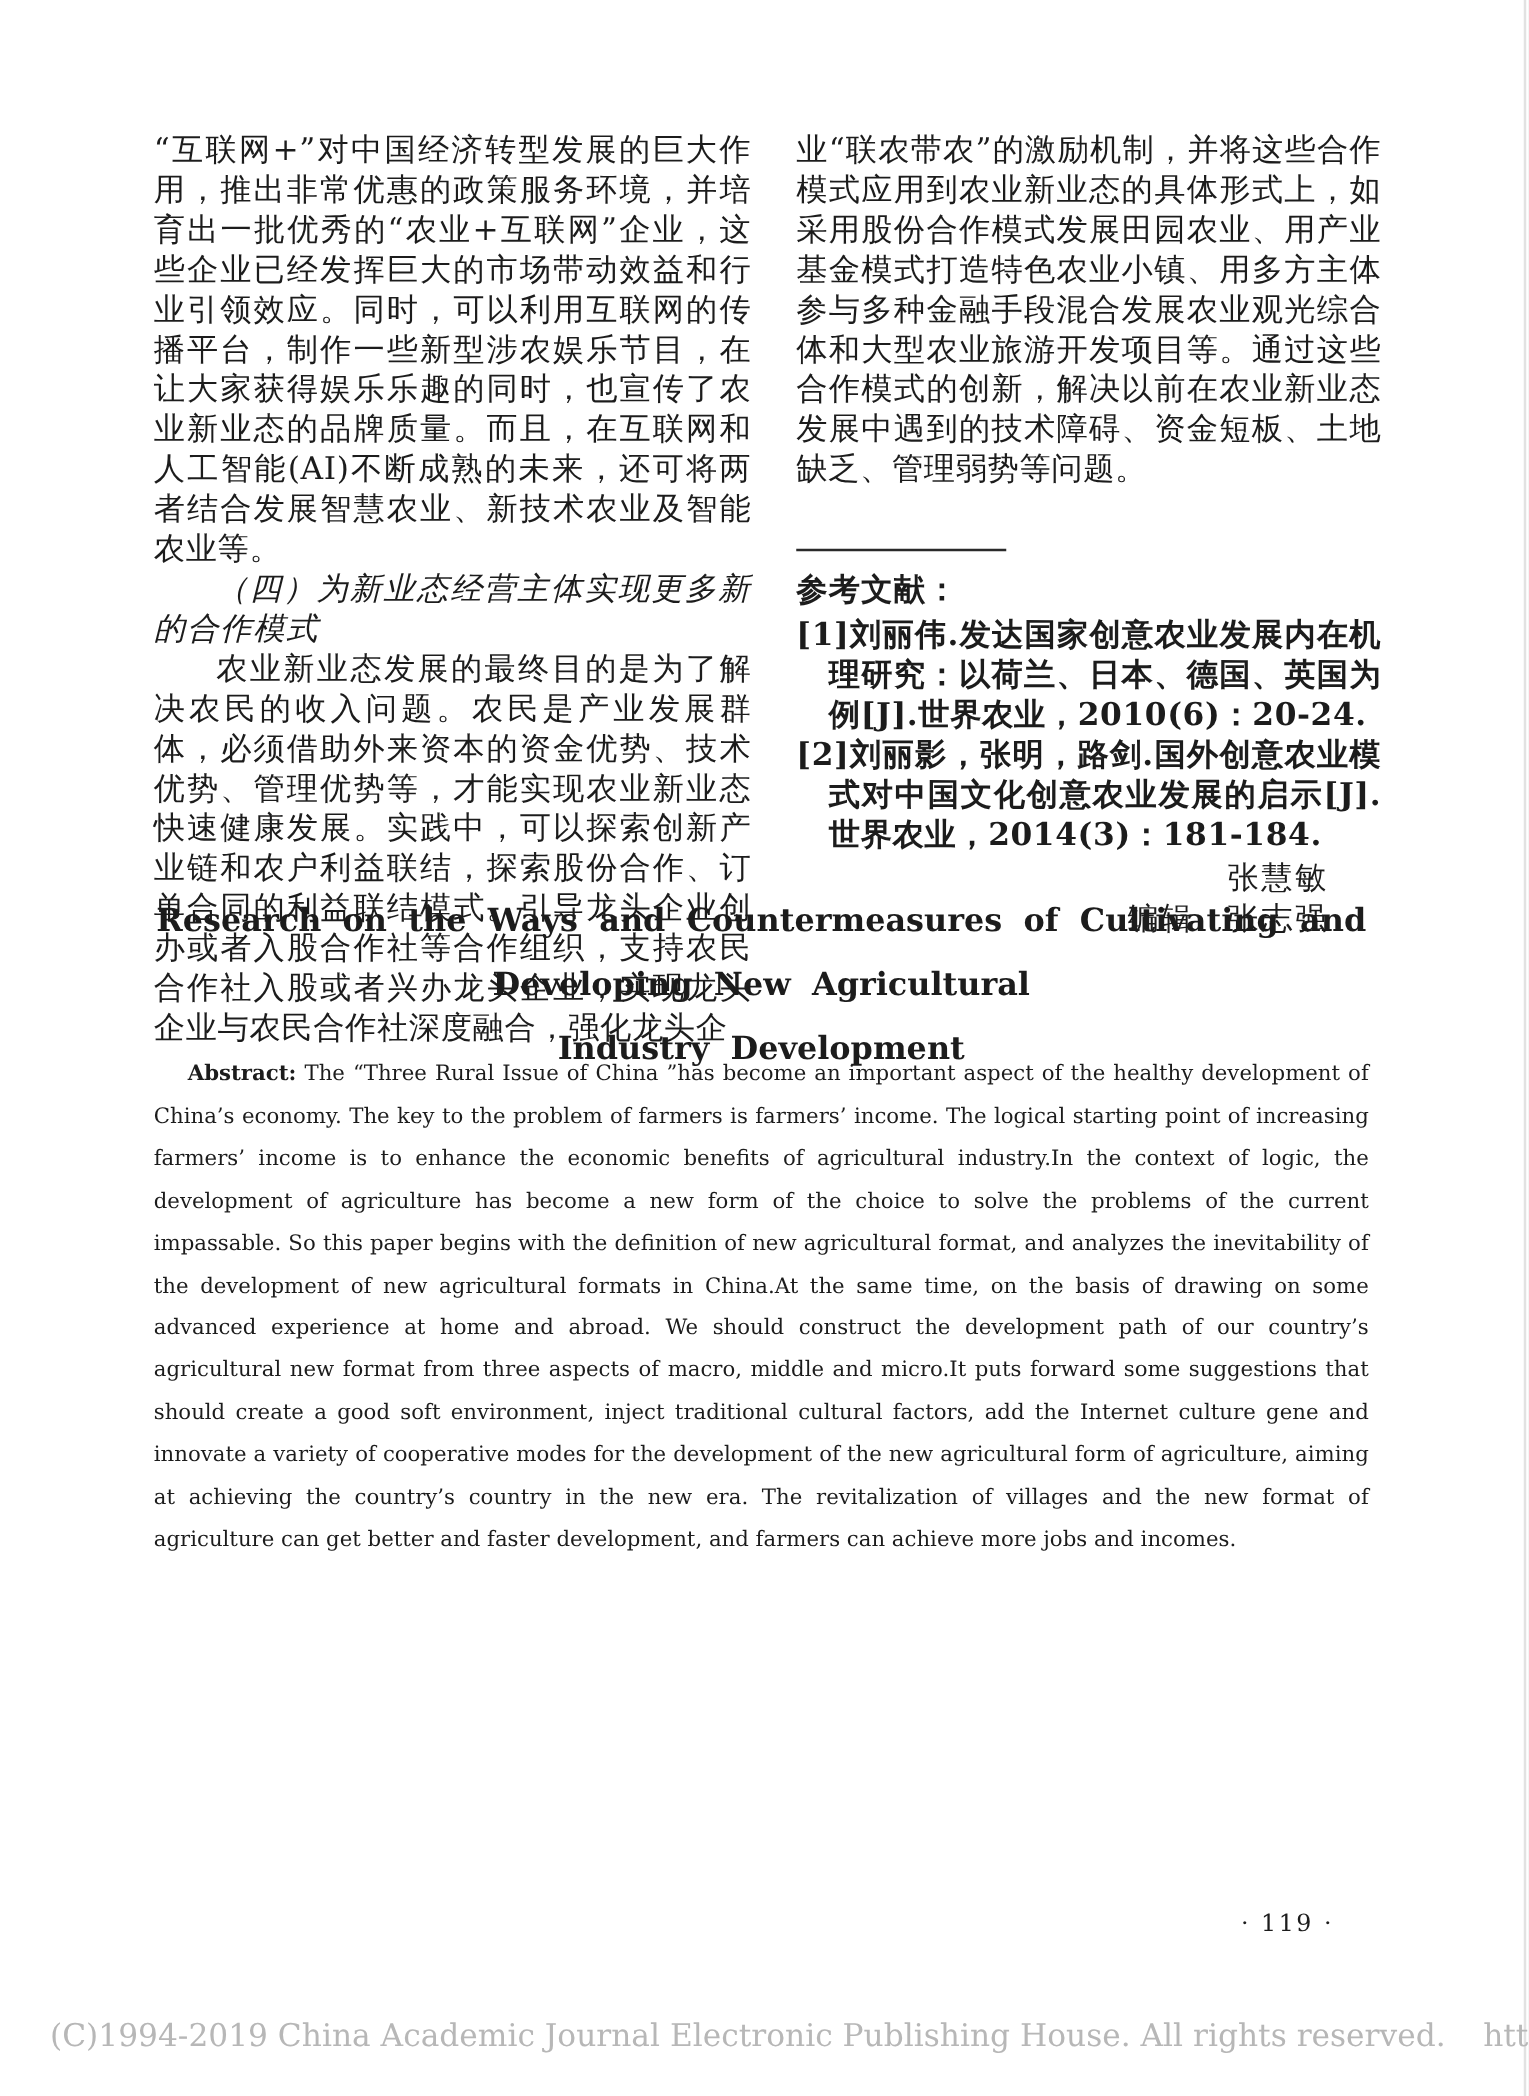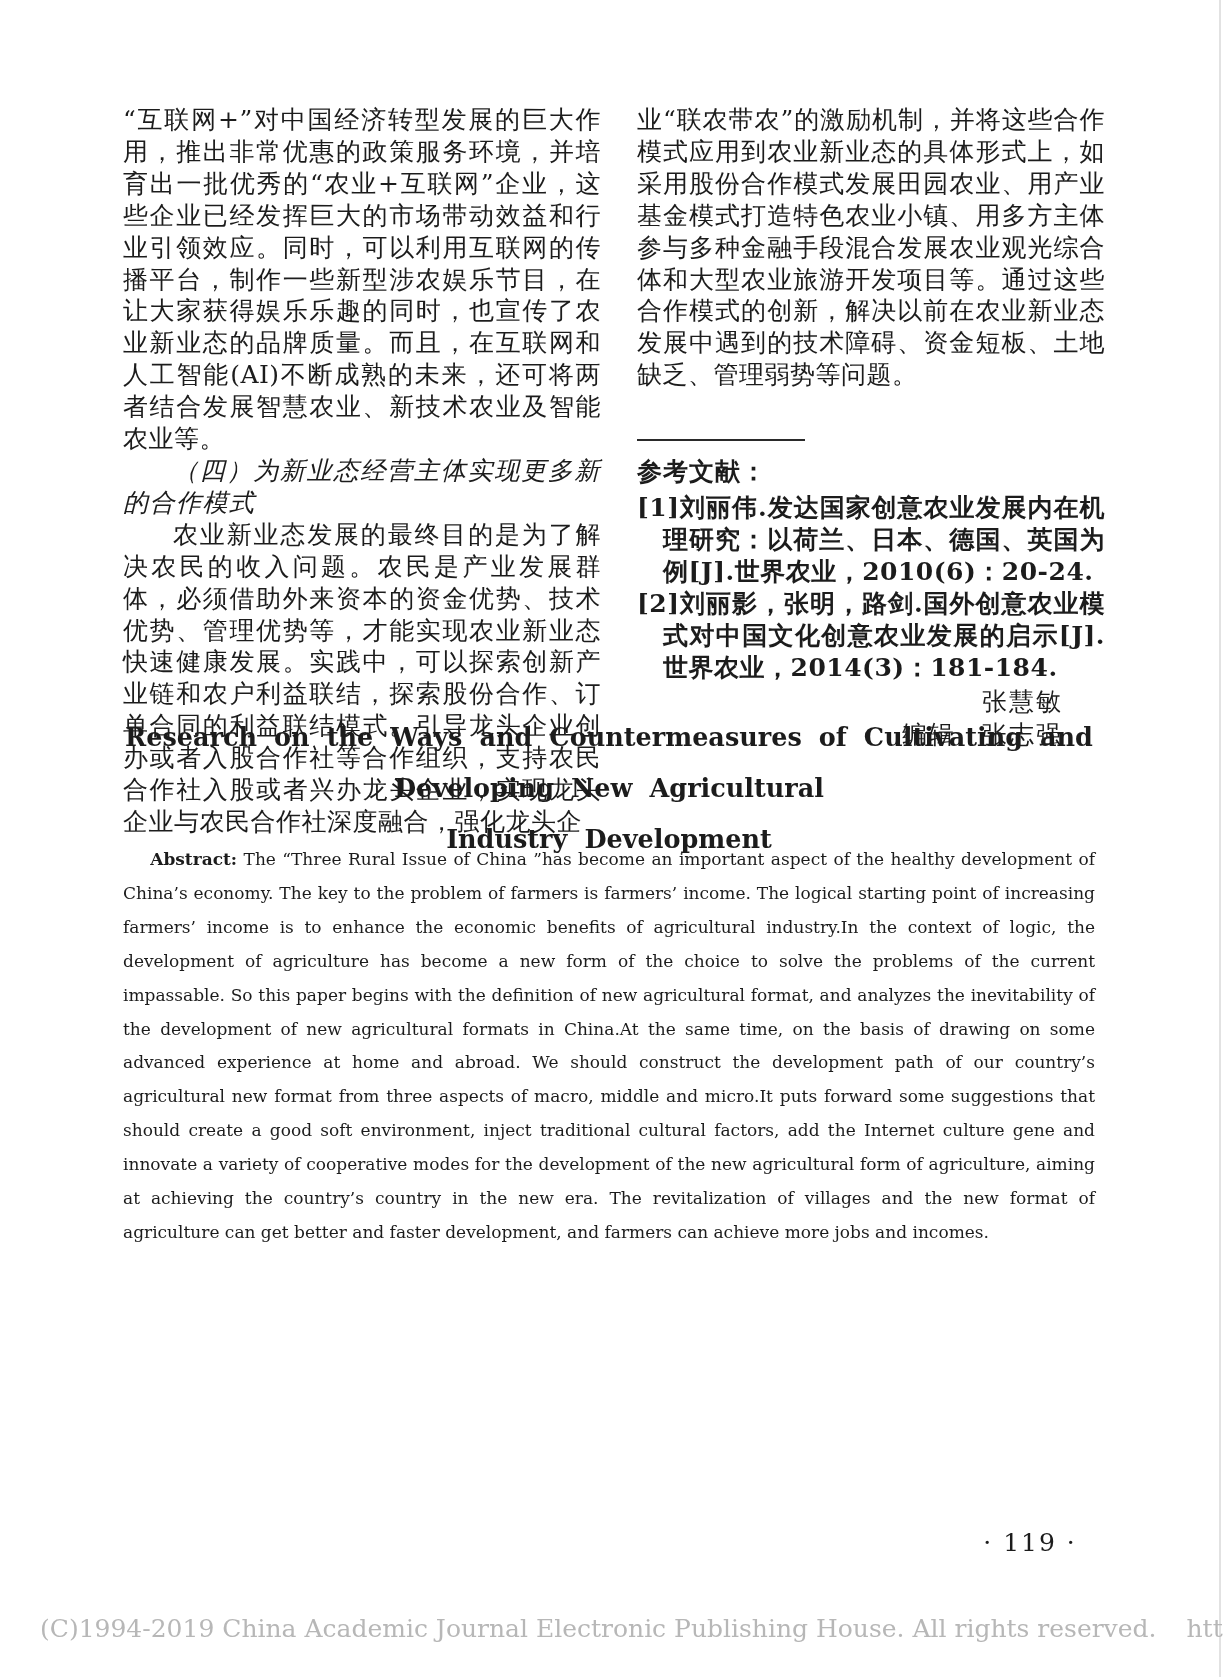--- a/index.html
+++ b/index.html
@@ -101,21 +101,21 @@
     width: 972px;
     font-size: 23.5px;
     line-height: 33.9px;
     text-indent: 1.6em;
   }
   .page-number {
     position: absolute;
     left: 950px; top: 1528px;
     width: 160px;
     text-align: center;
-    font-size: 25px;
+    font-size: 19px;
     letter-spacing: 2px;
   }
   .footer {
     position: absolute;
     left: 40px; top: 1614px;
     width: 1160px;
     font-size: 25px;
     color: #b7b7b7;
     white-space: nowrap;
   }

